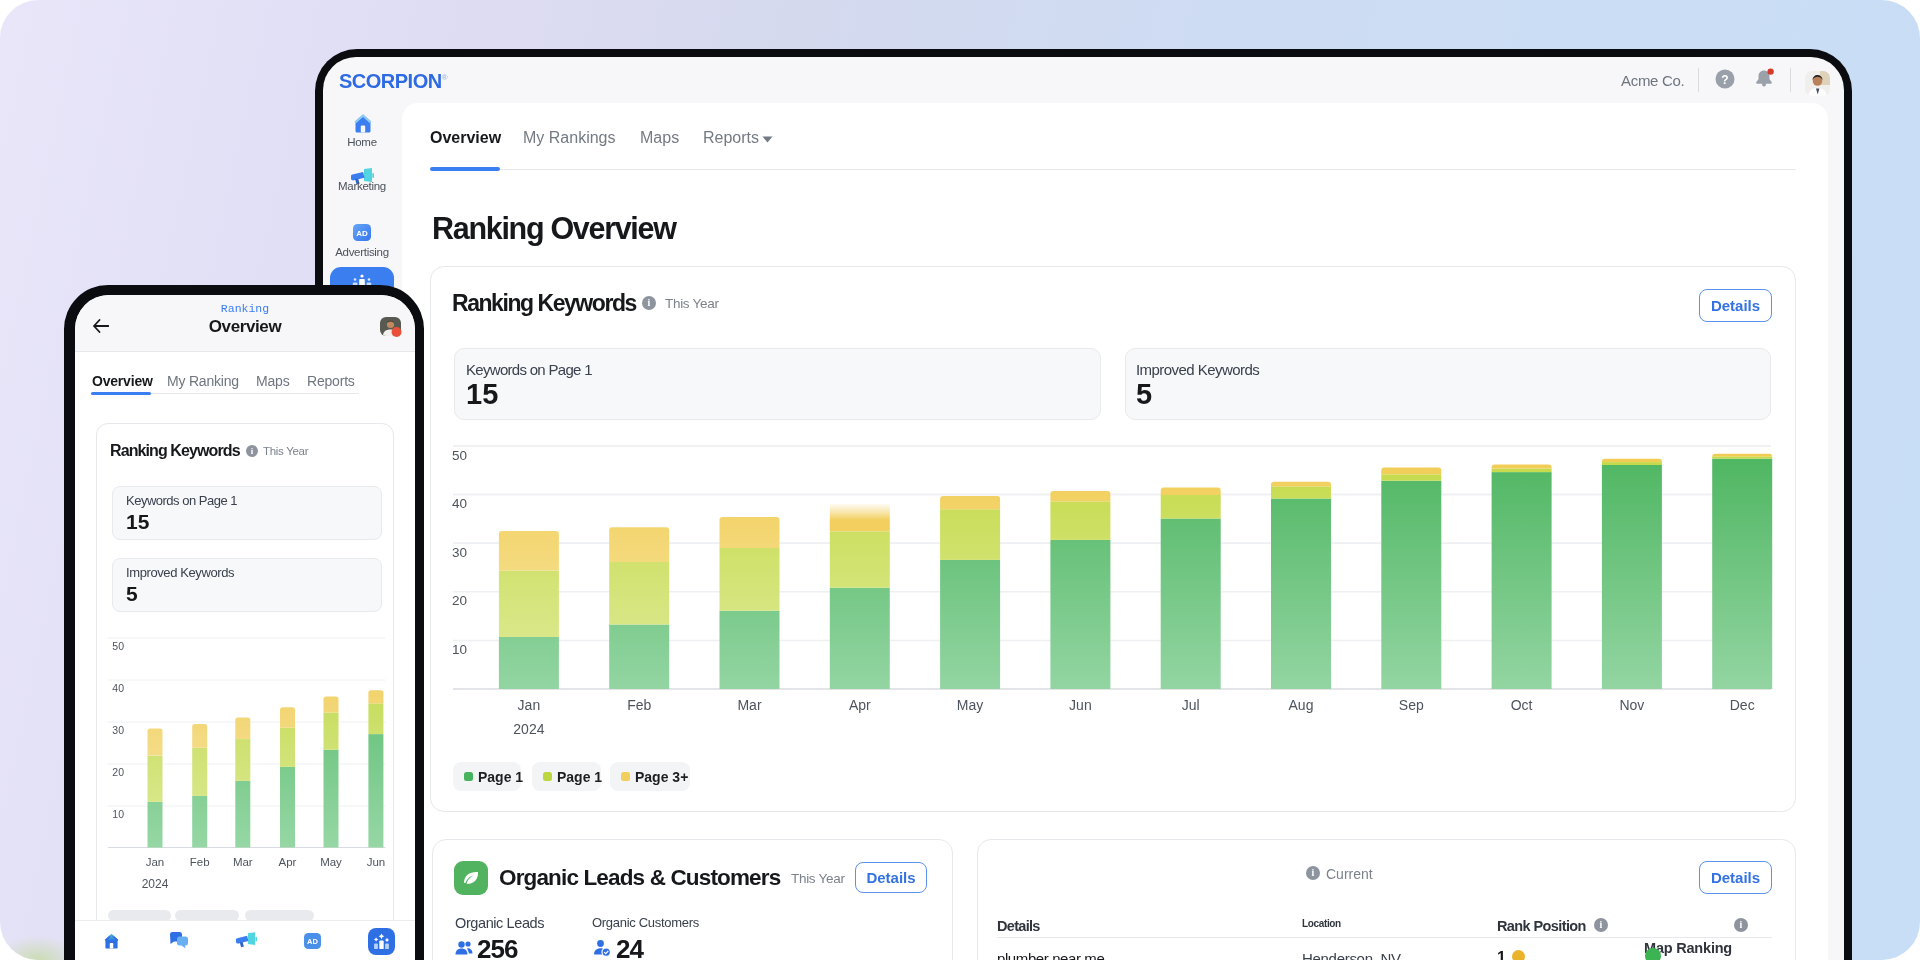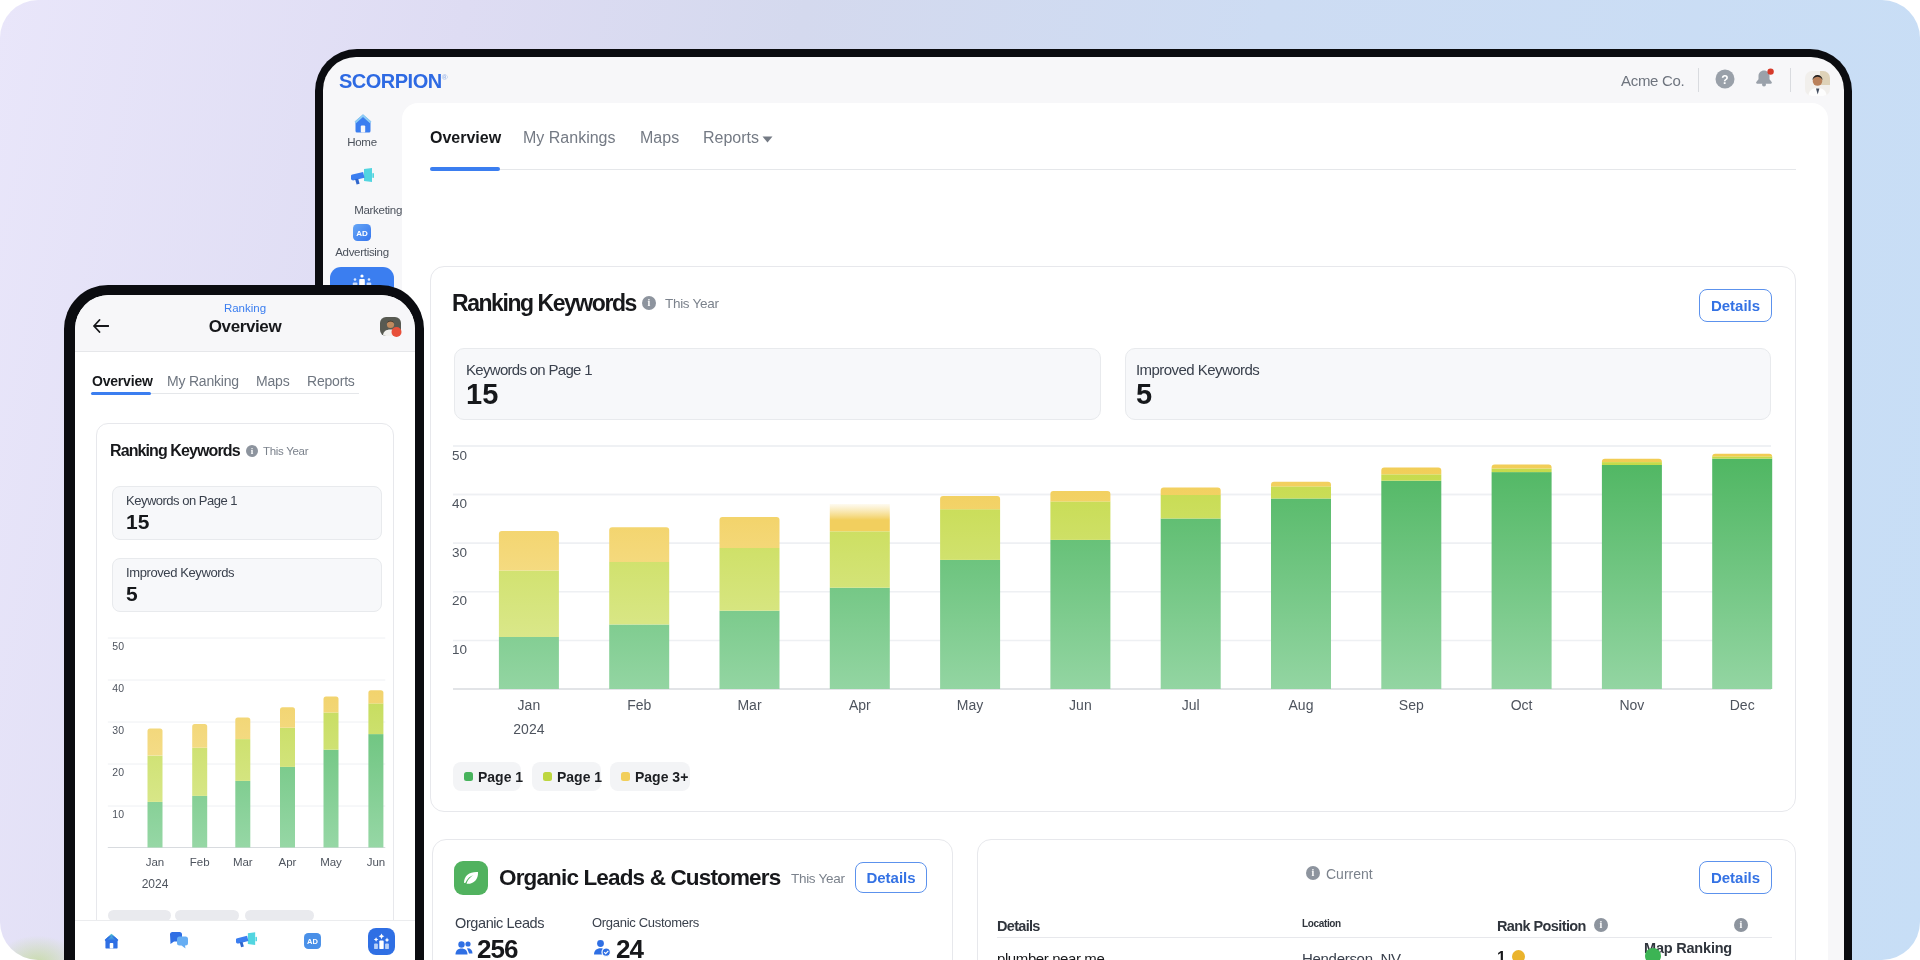--- a/index.html
+++ b/index.html
@@ -91,21 +91,21 @@
     <rect x="7.8" y="13.5" width="4.4" height="7" rx="1" fill="#f7f7f9"></rect>
   </svg>
   <div class="abs" style="left:322px; top:135.5px; width:80px; text-align:center; font-size:11.5px; letter-spacing:-0.3px; color:#4c525c;">Home</div>
 
   <svg class="abs" style="left:351px; top:168px;" width="23" height="17" viewBox="0 0 23 17">
     <path d="M13 1 l8 -1 v14 l-8 -1 Z" fill="#52d5e0"></path>
     <path d="M2 5 h11 v6 H2 a2.5 2.5 0 0 1 -2.5 -3 A2.5 2.5 0 0 1 2 5 Z" fill="#3b7ef0" transform="rotate(-14 8 8)"></path>
     <path d="M4 11 l1.6 5.5 3 -.8 -1.4 -5 Z" fill="#2f66cc"></path>
     <rect x="21.3" y="5" width="1.7" height="5" rx=".8" fill="#52d5e0"></rect>
   </svg>
-  <div class="abs" style="left:322px; top:204px; width:80px; text-align:right; font-size:11.5px; letter-spacing:-0.3px; color:#4c525c;">Marketing</div>
+  <div class="abs" style="left:322px; top:180px; width:80px; text-align:center; font-size:11.5px; letter-spacing:-0.3px; color:#4c525c;">Marketing</div>
 
   <svg class="abs" style="left:353px; top:224px;" width="18" height="17" viewBox="0 0 18 17">
     <defs>
         <linearGradient id="adg" x1="0" y1="0" x2="1" y2="1">
       <stop offset="0" stop-color="#66a6f5"></stop>
           <stop offset="1" stop-color="#3575ee"></stop>
         </linearGradient>
       </defs>
     <rect width="18" height="17" rx="4.5" fill="url(#adg)"></rect>
     <text x="9" y="12" font-size="8" font-weight="bold" fill="#fff" text-anchor="middle" font-family="Liberation Sans">AD</text>
@@ -125,20 +125,21 @@
   <div class="tabs-txt" style="left:430px; color:#16181b; font-weight:bold;">Overview</div>
   <div class="tabs-txt" style="left:523px;">My Rankings</div>
   <div class="tabs-txt" style="left:640px;">Maps</div>
   <div class="tabs-txt" style="left:703px;">Reports</div>
   <svg class="abs" style="left:762px; top:136px;" width="11" height="7" viewBox="0 0 11 7">
       <path d="M0.5 0.5 h10 L5.5 6.5 Z" fill="#747a84"></path>
     </svg>
   <div class="abs" style="left:430px; top:168.5px; width:1366px; height:1px; background:#e5e7ea;"></div>
   <div class="abs" style="left:430px; top:167px; width:70px; height:3.5px; background:#3b7ef0; border-radius:2px;"></div>
 
+  <h1 class="abs" style="left:432px; top:211px; font-size:30.5px; color:#17181b; letter-spacing:-1.3px;">Ranking Overview</h1>
 
   <div class="card" style="left:430px; top:266px; width:1366px; height:546px;"></div>
   <div class="abs" style="left:452px; top:290px; font-size:23px; letter-spacing:-1.45px; font-weight:bold; color:#17181b;">Ranking Keywords</div>
   <div class="abs info" style="left:642px; top:296px;">i</div>
   <div class="abs" style="left:665px; top:296px; font-size:13.5px; letter-spacing:-0.3px; color:#7b828c;">This Year</div>
   <div class="details" style="left:1699px; top:289px; width:73px; height:33px; line-height:31px;">Details</div>
 
   <div class="statbox" style="left:454px; top:348px; width:646.5px; height:71.5px;"></div>
   <div class="abs" style="left:466px; top:361px; font-size:15px; letter-spacing:-0.7px; color:#3a414d;">Keywords on Page 1</div>
   <div class="abs" style="left:466px; top:378px; font-size:29px; font-weight:bold; color:#16181b;">15</div>
@@ -278,21 +279,21 @@
   <div class="abs" style="left:997px; top:937px; width:775px; height:1px; background:#e7e8ec;"></div>
   <div class="abs" style="left:997px; top:950px; font-size:15px; letter-spacing:-0.4px; color:#17181b;">plumber near me</div>
   <div class="abs" style="left:1302px; top:950px; font-size:15px; letter-spacing:-0.3px; color:#3a414d;">Henderson, NV</div>
   <div class="abs" style="left:1497px; top:949px; font-size:16px; font-weight:bold; color:#17181b;">1</div>
   <div class="abs" style="left:1512px; top:950px; width:13px; height:13px; border-radius:50%; background:#eab32c;"></div>
   <div class="abs" style="left:1645px; top:948px; width:16px; height:16px; border-radius:50%; background:#3cb454;"></div>
 
   <div class="ph-frame"></div>
   <div class="ph-screen"></div>
   <div class="abs" style="left:75px; top:295px; width:340px; height:57px; background:#f7f7f9; border-bottom:1px solid #e6e7ea; border-radius:34px 34px 0 0;"></div>
-  <div class="abs" style="left:75px; top:302px; width:340px; text-align:center; font-size:11.5px; color:#3b7ef0;">Ranking</div>
+  <div class="abs" style="left:75px; top:302px; width:340px; text-align:center; font-size:11.5px; color:#3b7ef0;font-family:Liberation Mono, monospace;">Ranking</div>
   <div class="abs" style="left:75px; top:317px; width:340px; text-align:center; font-size:17px; letter-spacing:-0.4px; font-weight:bold; color:#17181b;">Overview</div>
   <svg class="abs" style="left:92px; top:319px;" width="17" height="14" viewBox="0 0 17 14">
     <path d="M7.5 1 L2 7 l5.5 6 M2 7 h14.5" stroke="#17181b" stroke-width="1.8" fill="none" stroke-linecap="round" stroke-linejoin="round"></path>
   </svg>
   <svg class="abs" style="left:380px; top:317px;" width="22" height="20" viewBox="0 0 22 20">
     <defs>
         <clipPath id="av2">
           <rect width="21" height="19" rx="6"></rect>
         </clipPath>
       </defs>

